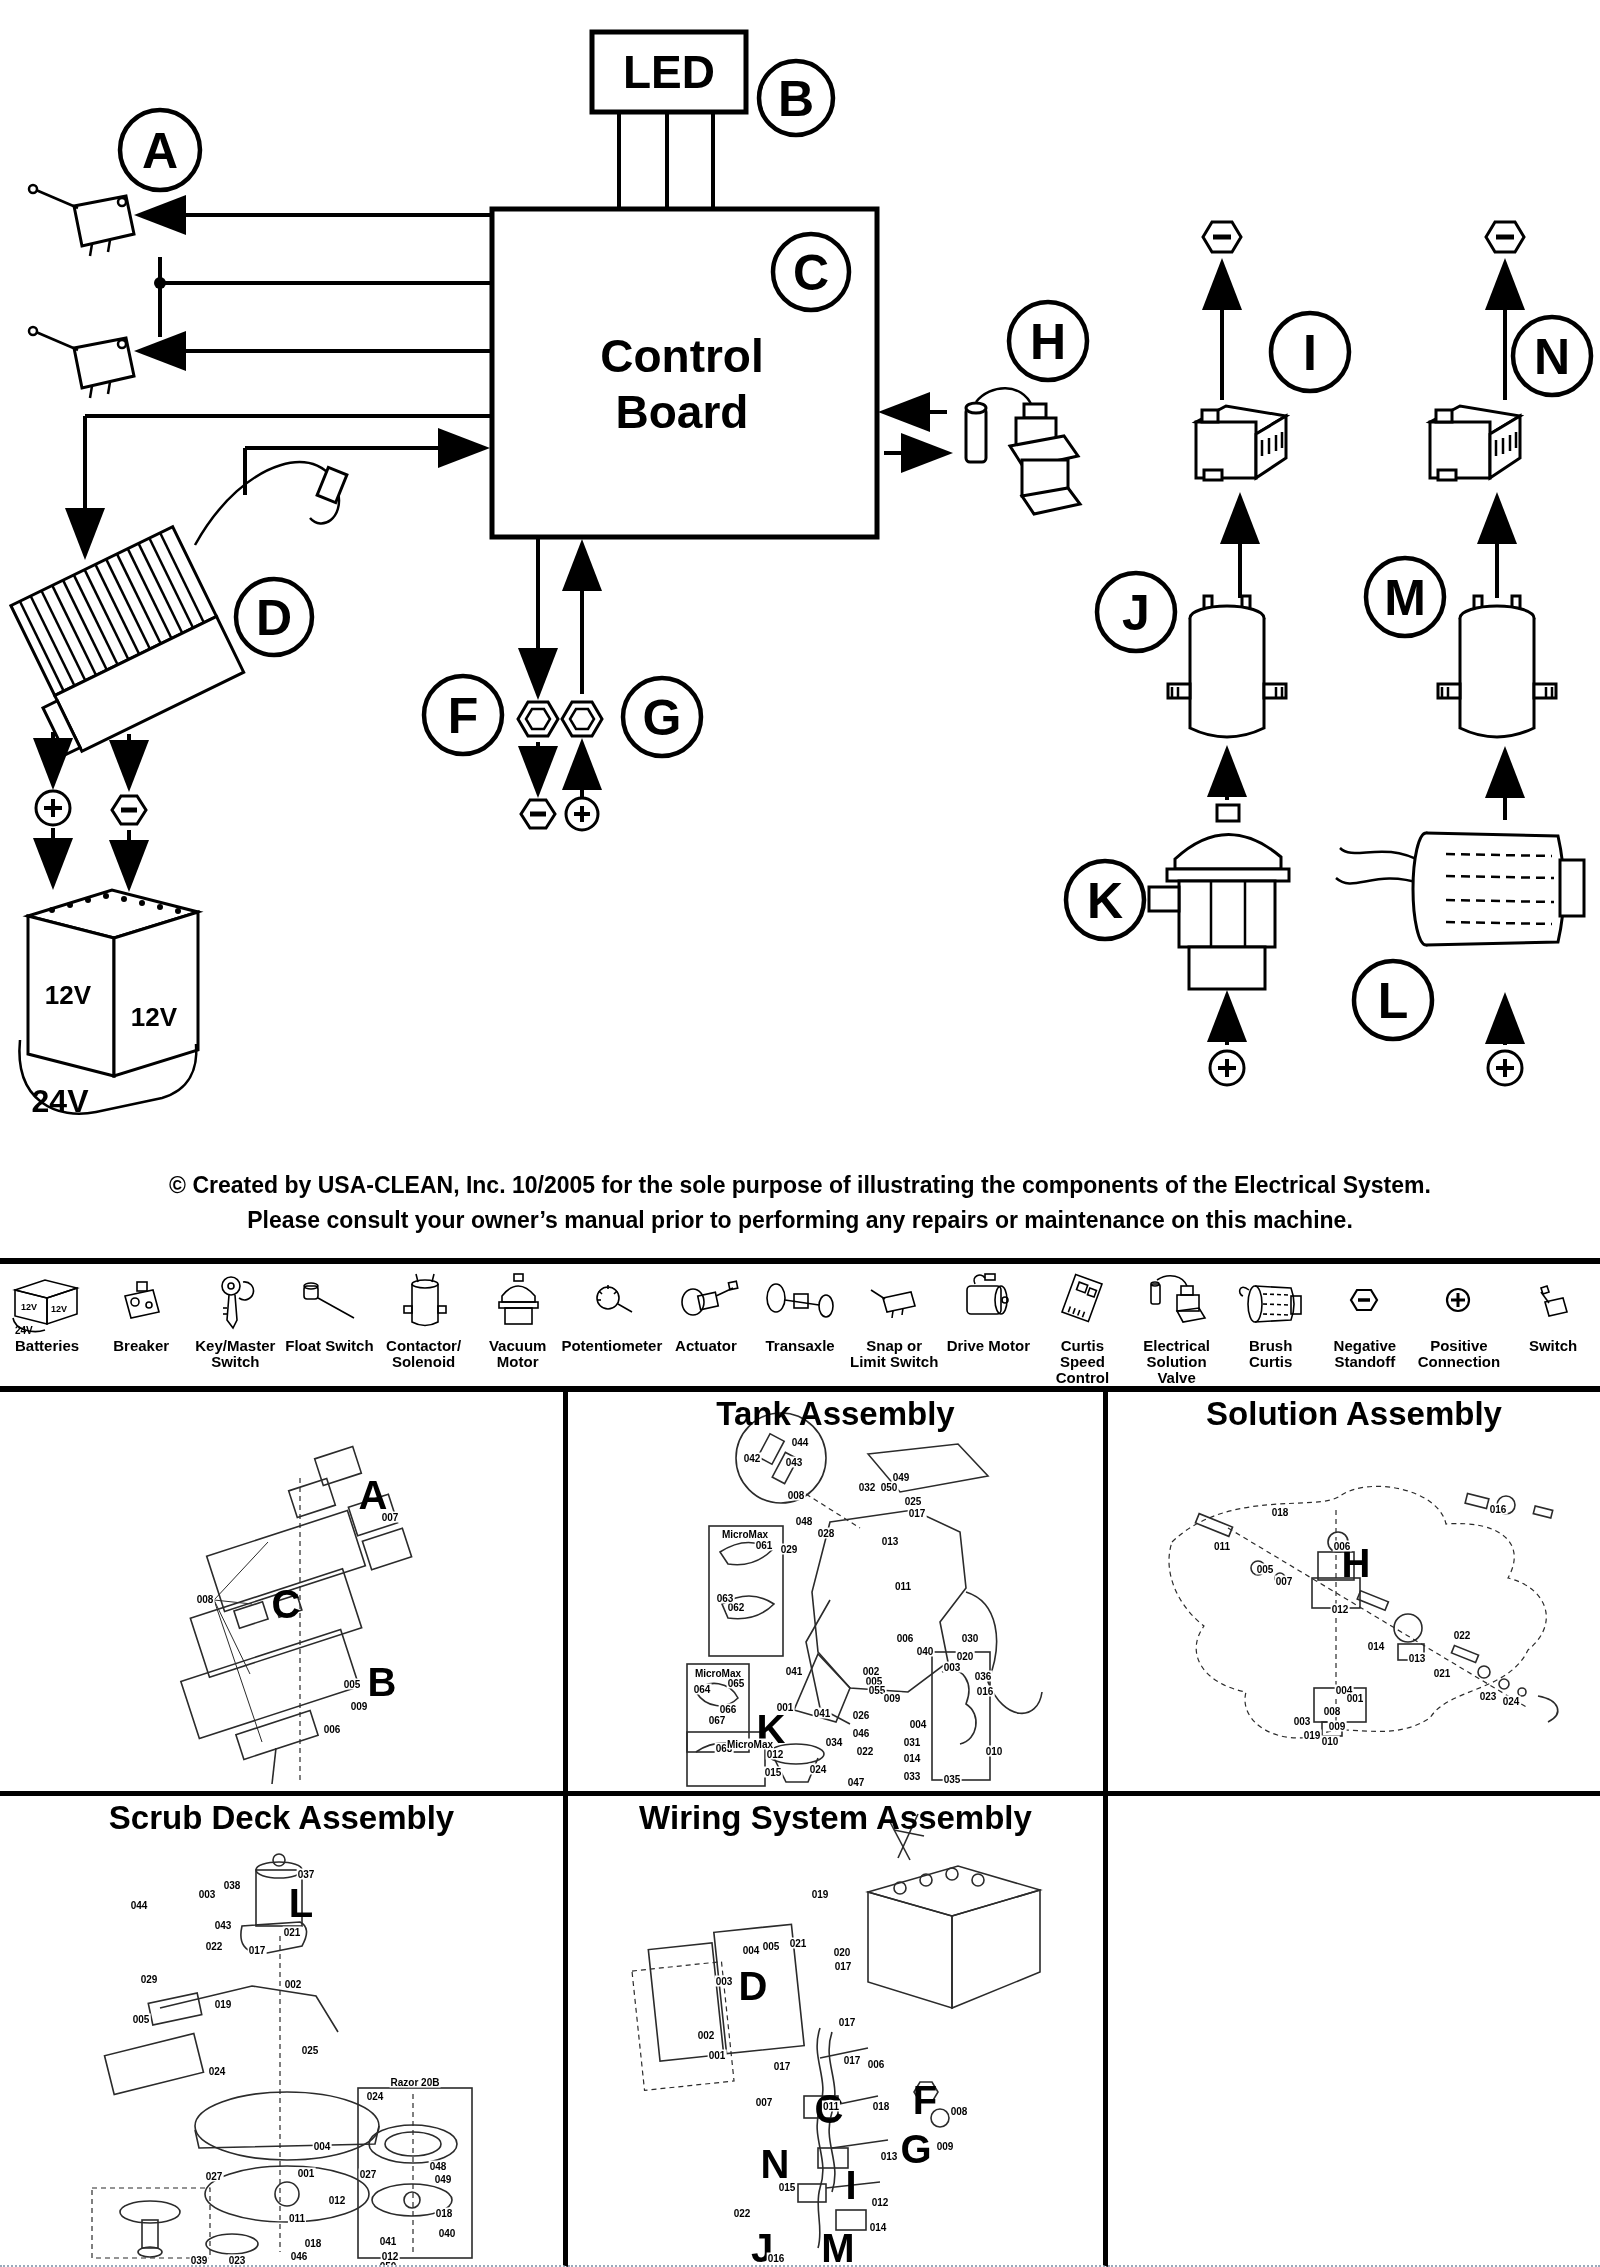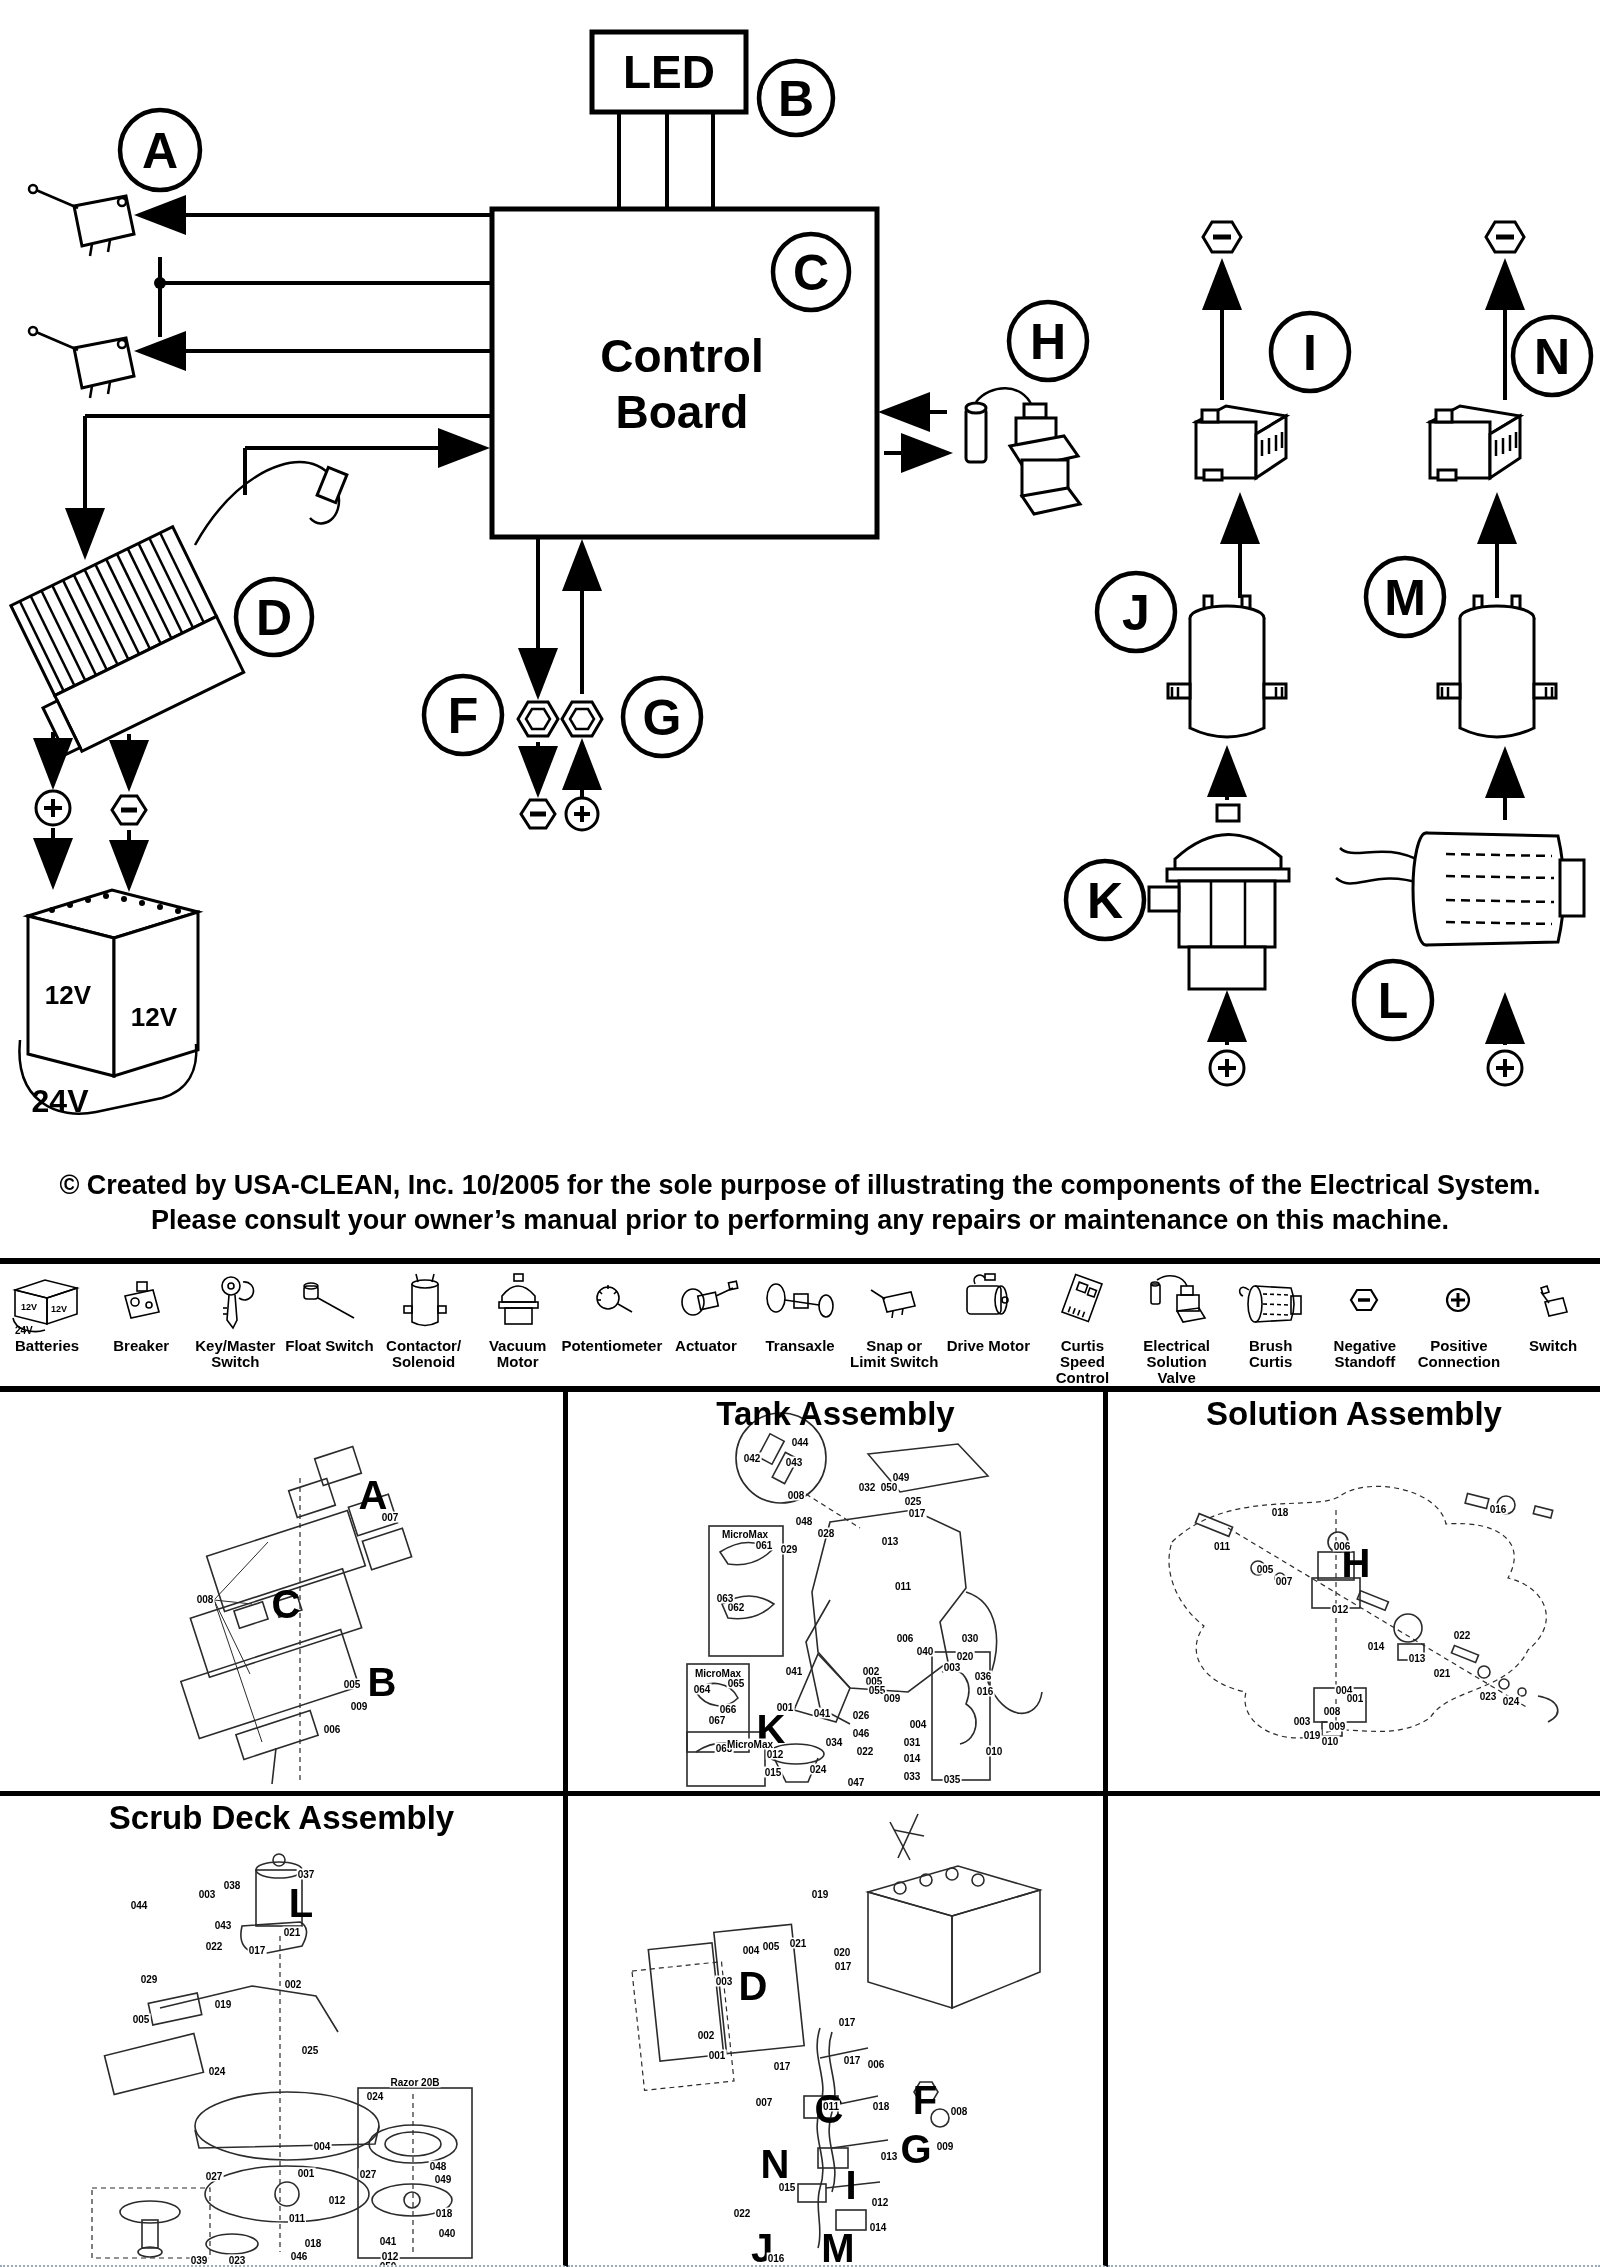--- a/index.html
+++ b/index.html
@@ -11,21 +11,21 @@
   #top-diagram{position:absolute;left:0;top:0;}
   .ln{stroke:#000;stroke-width:4;fill:none;}
   .thin{stroke:#000;stroke-width:2.5;fill:none;}
   .box{stroke:#000;stroke-width:5;fill:#fff;}
   .comp{stroke:#000;stroke-width:3;fill:#fff;}
   .lcirc{stroke:#000;stroke-width:4.5;fill:#fff;}
   .ltext{font-weight:bold;font-size:50px;text-anchor:middle;}
   .btext{font-weight:bold;font-size:26px;text-anchor:middle;}
   
   #copyright{left:0;top:1168px;width:1600px;text-align:center;font-weight:bold;
-             font-size:27px;line-height:35px;}
+             font-size:23px;line-height:35px;}
   #divider{left:0;top:1258px;width:1600px;height:6px;background:#000;}
   
   #legend{left:0;top:1266px;width:1600px;height:120px;display:flex;align-items:stretch;}
   .legend-item{flex:1 1 0;display:flex;flex-direction:column;align-items:center;min-width:0;}
   .legend-icon{height:72px;display:flex;align-items:flex-end;justify-content:center;}
   .legend-label{font-weight:bold;font-size:15px;line-height:16px;text-align:center;padding:0 2px;}
   .lg{stroke:#000;stroke-width:1.6;fill:none;}
   .lgt{font-weight:bold;}
   
   #grid{position:absolute;left:0;top:1386px;width:1600px;border-top:6px solid #000;
@@ -829,20 +829,21 @@
           <span class="part-label" style="left: 443px; top: 383px;">049</span>
           <span class="part-label" style="left: 444px; top: 417px;">018</span>
           <span class="part-label" style="left: 447px; top: 437px;">040</span>
           <span class="part-label" style="left: 388px; top: 445px;">041</span>
           <span class="part-label" style="left: 390px; top: 460px;">012</span>
           <span class="part-label" style="left: 388px; top: 470px;">050</span>
         </div>
     </div>
 
     <div class="cell lastrow">
+      <div class="cell-title">Wiring System Assembly</div>
       <svg class="sketch" width="535" height="466" viewBox="0 0 535 466">
         <line class="sk" x1="330" y1="62" x2="350" y2="18"></line>
           <line class="sk" x1="342" y1="64" x2="322" y2="26"></line>
         <line class="sk" x1="326" y1="34" x2="356" y2="40"></line>
         <polygon class="sk" points="300,96 390,70 472,94 384,120"></polygon>
         <polygon class="sk" points="300,96 300,186 384,212 384,120"></polygon>
         <polygon class="sk" points="384,120 472,94 472,176 384,212"></polygon>
         <circle class="sk" cx="332" cy="92" r="6"></circle>
           <circle class="sk" cx="358" cy="84" r="6"></circle>
         <circle class="sk" cx="384" cy="78" r="6"></circle>

